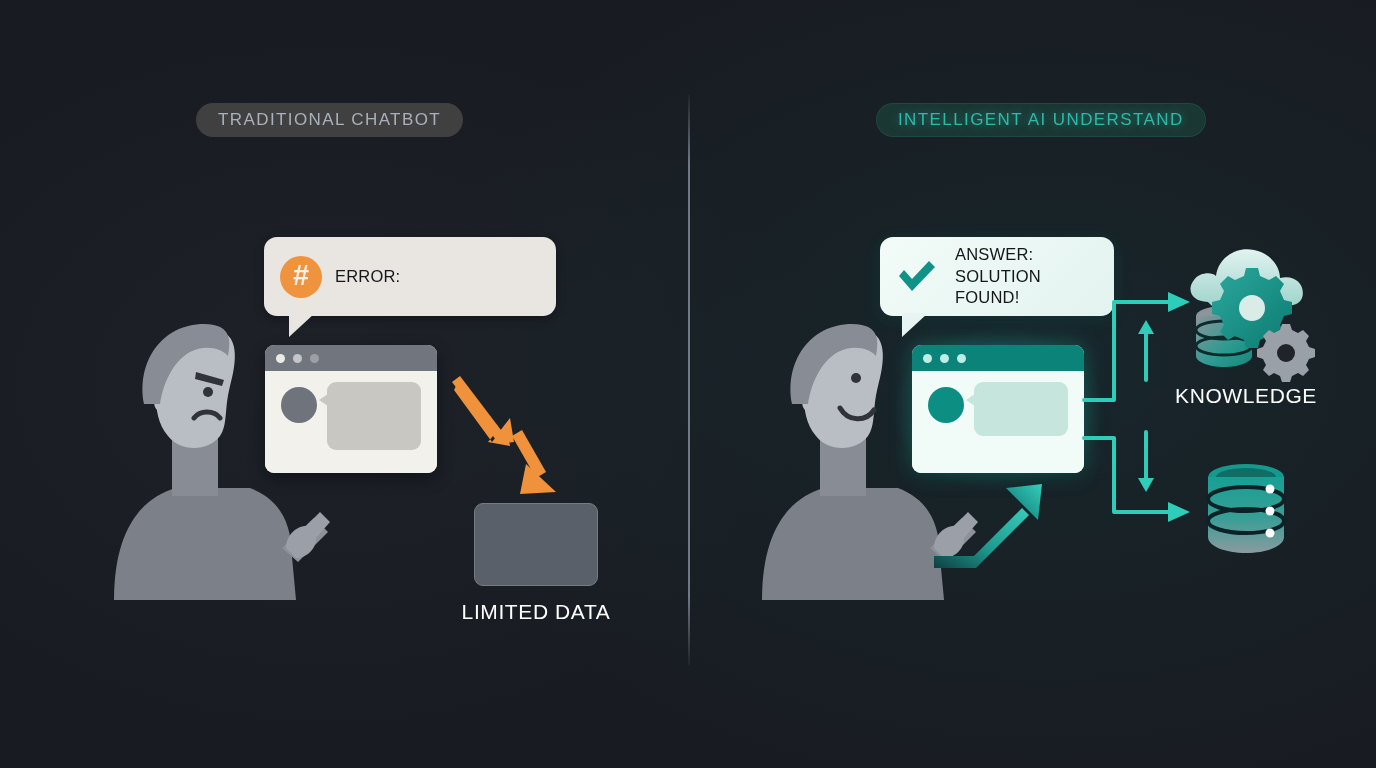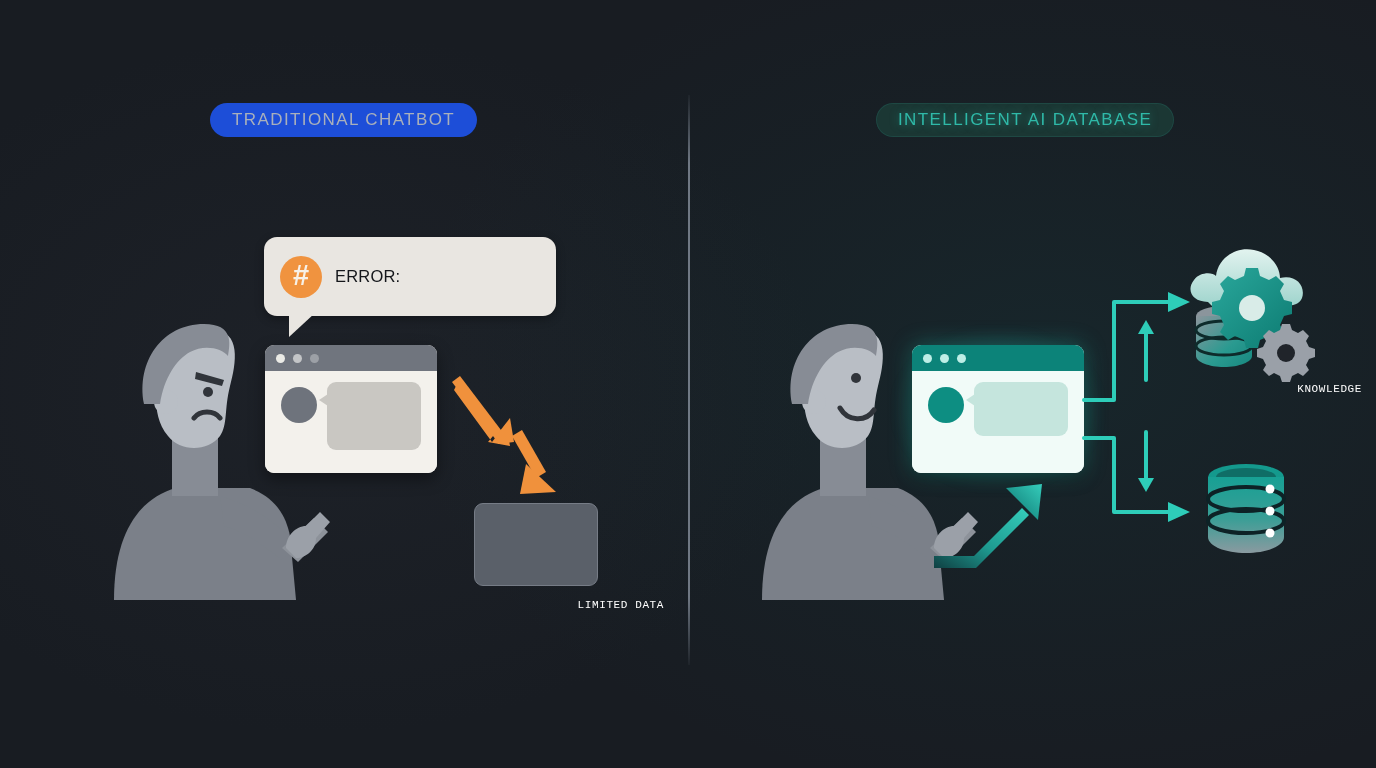--- a/index.html
+++ b/index.html
@@ -21,22 +21,22 @@
     position:absolute; left:688px; top:95px; width:2px; height:570px;
     background:linear-gradient(to bottom, rgba(150,160,175,0.05) 0%, rgba(165,175,190,0.62) 12%, rgba(165,175,190,0.62) 88%, rgba(150,160,175,0.05) 100%);
   }
 
   
   .pill {
     position:absolute; height:34px; display:flex; align-items:center; justify-content:center;
     border-radius:18px; letter-spacing:1.4px; font-size:17px; white-space:nowrap;
   }
   .pill-left {
-    left:210px; top:103px; padding:0 22px;
-    background:#1d4ed8; color:#a9b0bb;
+    left:196px; top:103px; padding:0 22px;
+    background:#404040; color:#a9b0bb;
   }
   .pill-right {
     left:876px; top:103px; padding:0 22px;
     background:#1b3734; color:#2fb9a8;
     text-shadow:0 0 9px rgba(47,200,180,0.55);
     box-shadow:inset 0 0 0 1px rgba(45,150,140,0.18);
   }
 
   
   .bubble { position:absolute; border-radius:13px; display:flex; align-items:center; padding:0 16px; }
@@ -103,24 +103,24 @@
     content:""; position:absolute; left:-8px; top:12px; width:0; height:0;
     border-top:6px solid transparent; border-bottom:6px solid transparent; border-right:9px solid #c5e5dd;
   }
 
   
   .limited-box {
     position:absolute; left:474px; top:503px; width:124px; height:83px;
     border-radius:9px; background:#5a6069; border:1px solid #767c86;
   }
   .cap {
-    position:absolute; text-align:right; color:#ffffff; font-size:11px;
-    letter-spacing:0.6px; line-height:1.2;font-family:Liberation Mono, monospace;
-  }
-  .cap-limited { left:432px; top:599px; width:232px; }
+    position:absolute; text-align:center; color:#ffffff; font-size:21px;
+    letter-spacing:0.6px; line-height:1.2;
+  }
+  .cap-limited { left:420px; top:599px; width:232px; }
   .cap-knowledge { left:1130px; top:383px; width:232px; }
   .cap-sources { left:1130px; top:568px; width:232px; }
 
   svg { display:block; overflow:visible; }
   .abs { position:absolute; }
 </style>
 </head>
 <body>
 
 <div class="stage">
@@ -187,21 +187,21 @@
       <path d="M86 96 L116 124 L80 126 Z" fill="#f0913c"></path>
     </svg>
   </div>
 
   <div class="limited-box"></div>
   <div class="cap cap-limited">
     <span>LIMITED DATA</span>
   </div>
 
   <div class="pill pill-right">
-    <span>INTELLIGENT AI DATABASE</span>
+    <span>INTELLIGENT AI UNDERSTAND</span>
   </div>
 
   <div class="person person-right">
     <svg width="230" height="310" viewBox="0 0 230 310">
       <path d="M14 300 C14 232 40 198 76 188 L150 188 C176 198 186 216 190 236 L196 300 Z" fill="#7b8089"></path>
       <path d="M72 128 L118 128 L118 196 L72 196 Z" fill="#878c95"></path>
       <path d="M56 96 C56 56 82 30 112 30 C142 30 136 64 130 86 C124 110 128 124 120 136 C108 152 80 152 68 136 C58 124 56 110 56 96 Z" fill="#b9bec5"></path>
       <circle cx="66" cy="102" r="12" fill="#b9bec5"></circle>
       <path d="M44 104 C36 62 62 24 104 24 C134 24 130 44 128 56 C122 48 104 44 90 52 C76 60 64 78 60 104 Z" fill="#878c95"></path>
       <circle cx="108" cy="78" r="5" fill="#30343a"></circle>
@@ -218,20 +218,32 @@
       <span class="dot"></span>
       <span class="dot"></span>
       <span class="dot"></span>
     </div>
     <div class="body">
       <div class="avatar"></div>
       <div class="msg"></div>
     </div>
   </div>
 
+  <div class="bubble bubble-right">
+    <div class="check-badge">
+      <svg width="42" height="36" viewBox="0 0 42 36">
+        <path d="M3 17 L8 11 L16 20 L33 2 L39 8 L16 32 Z" fill="#109287"></path>
+      </svg>
+    </div>
+    <div class="bubble-text">
+      <div>ANSWER:</div>
+      <div>SOLUTION FOUND!</div>
+    </div>
+    <div class="tail"></div>
+  </div>
 
   <div class="abs" style="left:930px; top:478px;">
     <svg width="130" height="90" viewBox="0 0 130 90">
       <defs>
         <linearGradient id="gArrow" x1="0" y1="1" x2="1" y2="0">
           <stop offset="0%" stop-color="#0f3f42"></stop>
           <stop offset="45%" stop-color="#1e9a90"></stop>
           <stop offset="100%" stop-color="#35cdbb"></stop>
         </linearGradient>
       </defs>

